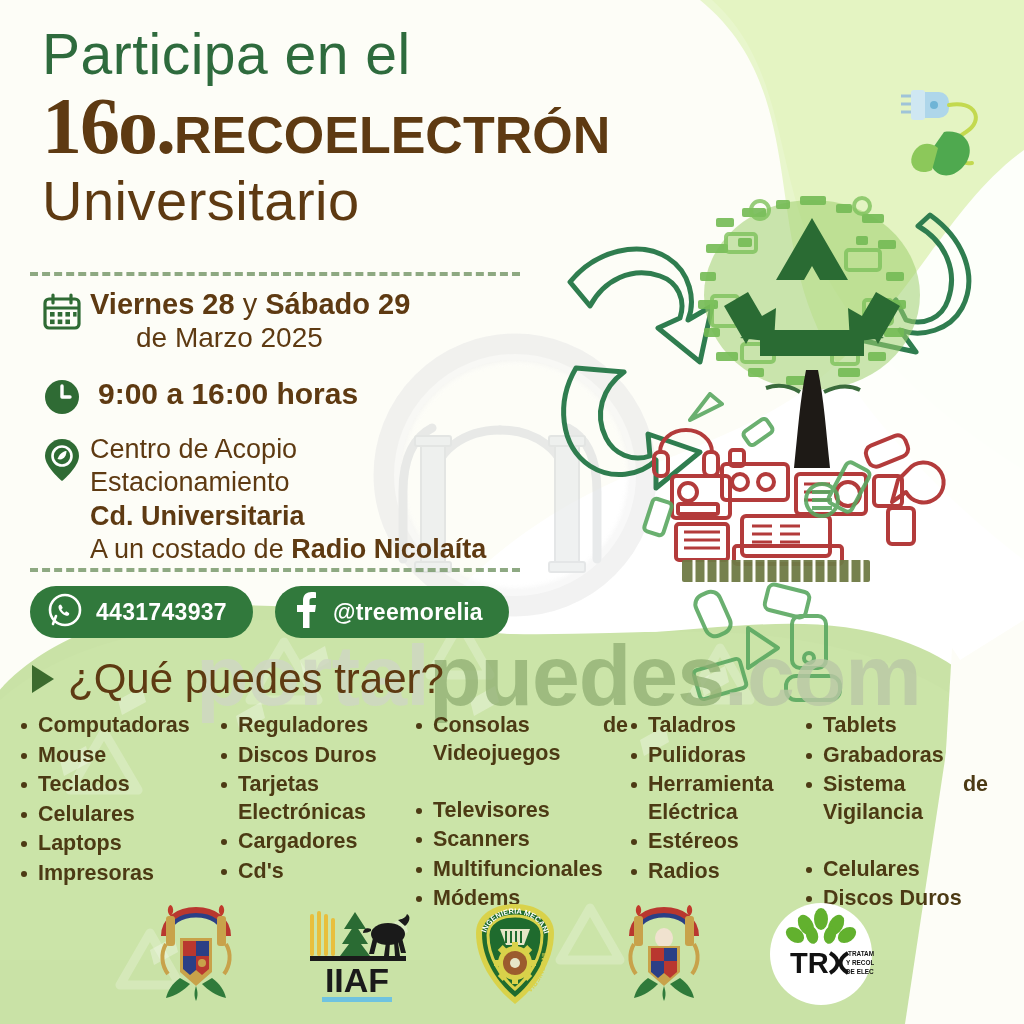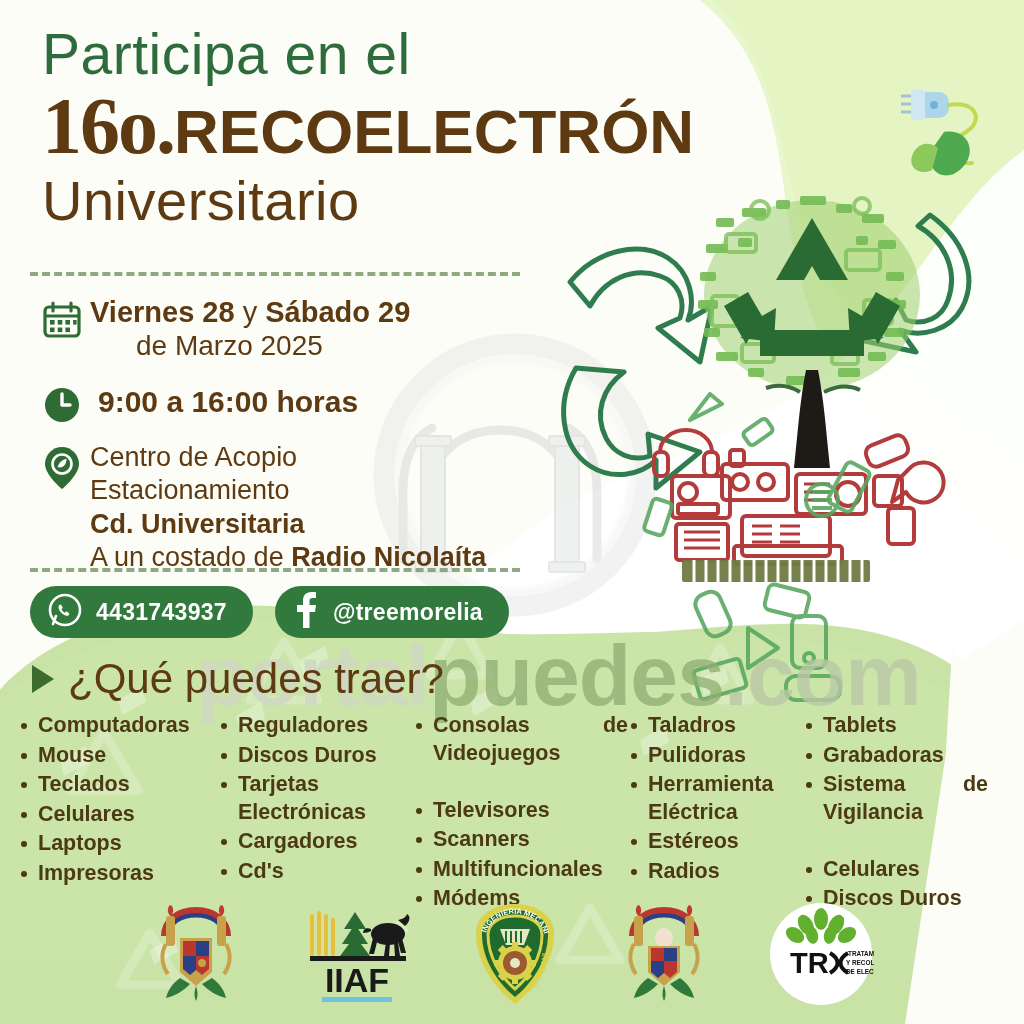--- a/index.html
+++ b/index.html
@@ -24,36 +24,36 @@
   .participa {
     font-size:57px; line-height:1.0; color:#2e6b3d;
     font-weight:400; letter-spacing:.5px;
   }
   .bigline {
     font-size:80px; line-height:1.02; color:#5e3a12;
     font-weight:700; letter-spacing:-1px; margin-top:2px;
     white-space:nowrap;
   }
   .bigline .num { font-family:"Liberation Serif", serif; font-weight:700; letter-spacing:-2px; }
-  .bigline .word { font-size:62px; letter-spacing:0px; }
+  .bigline .word { font-size:52px; letter-spacing:0px; }
   .universitario {
     font-size:56px; line-height:1.05; color:#5e3a12; font-weight:400;
     margin-top:4px; letter-spacing:.5px;
   }
 
   
   .dash {
     position:absolute; height:0; border-top:4px dashed #7b9b6e;
     opacity:.85; z-index:6;
   }
   #dash-top { left:30px; top:272px; width:490px; }
   #dash-bottom { left:30px; top:568px; width:490px; }
 
   
-  .info { position:absolute; left:34px; top:296px; width:520px; z-index:6; }
+  .info { position:absolute; left:34px; top:288px; width:520px; z-index:6; }
   .row { display:flex; align-items:flex-start; margin-bottom:6px; }
   .ico { width:56px; flex:0 0 56px; display:flex; justify-content:center; padding-top:4px; }
   .rtxt { flex:1; }
 
   .date-l1 { font-size:29px; color:#5e3a12; line-height:1.15; }
   .date-l1 b { font-weight:700; }
   .date-l1 .lite { font-weight:400; }
   .date-l2 { font-size:28px; color:#5e3a12; font-weight:400; line-height:1.2; padding-left:46px;}
   .hours { font-size:30px; color:#5e3a12; font-weight:700; padding-top:4px; padding-left:8px;}
   .loc { font-size:27px; color:#5e3a12; line-height:1.24; }

